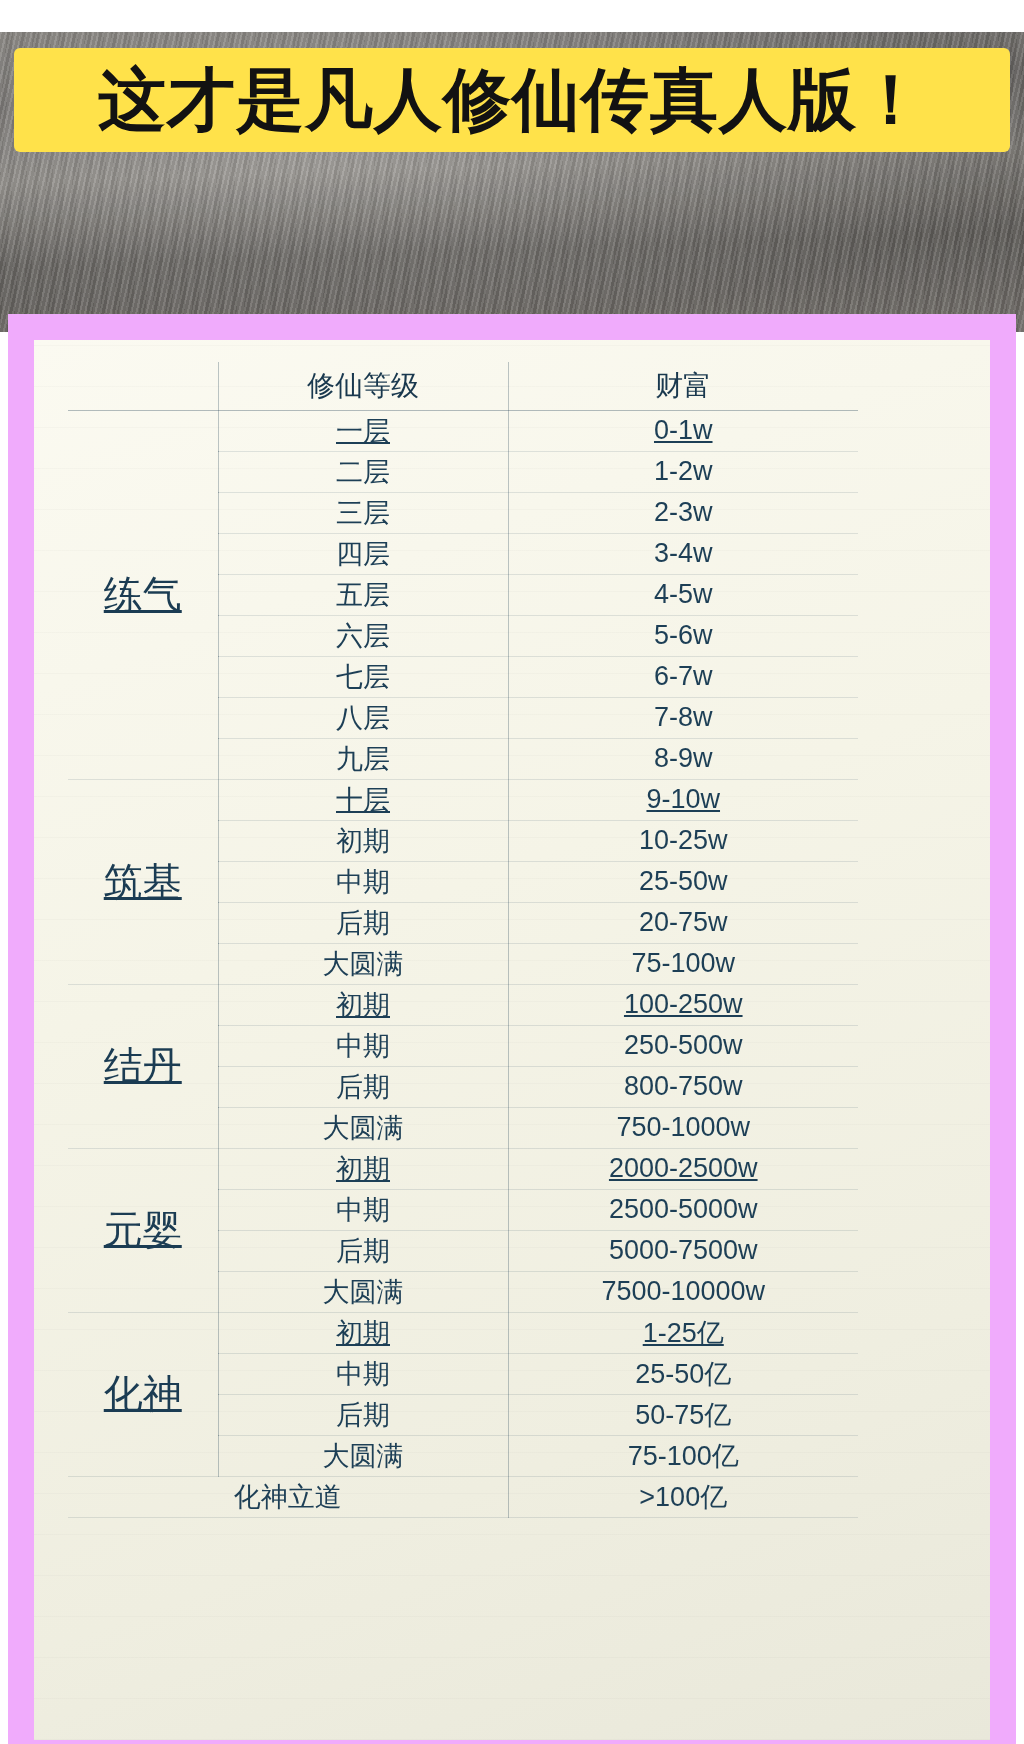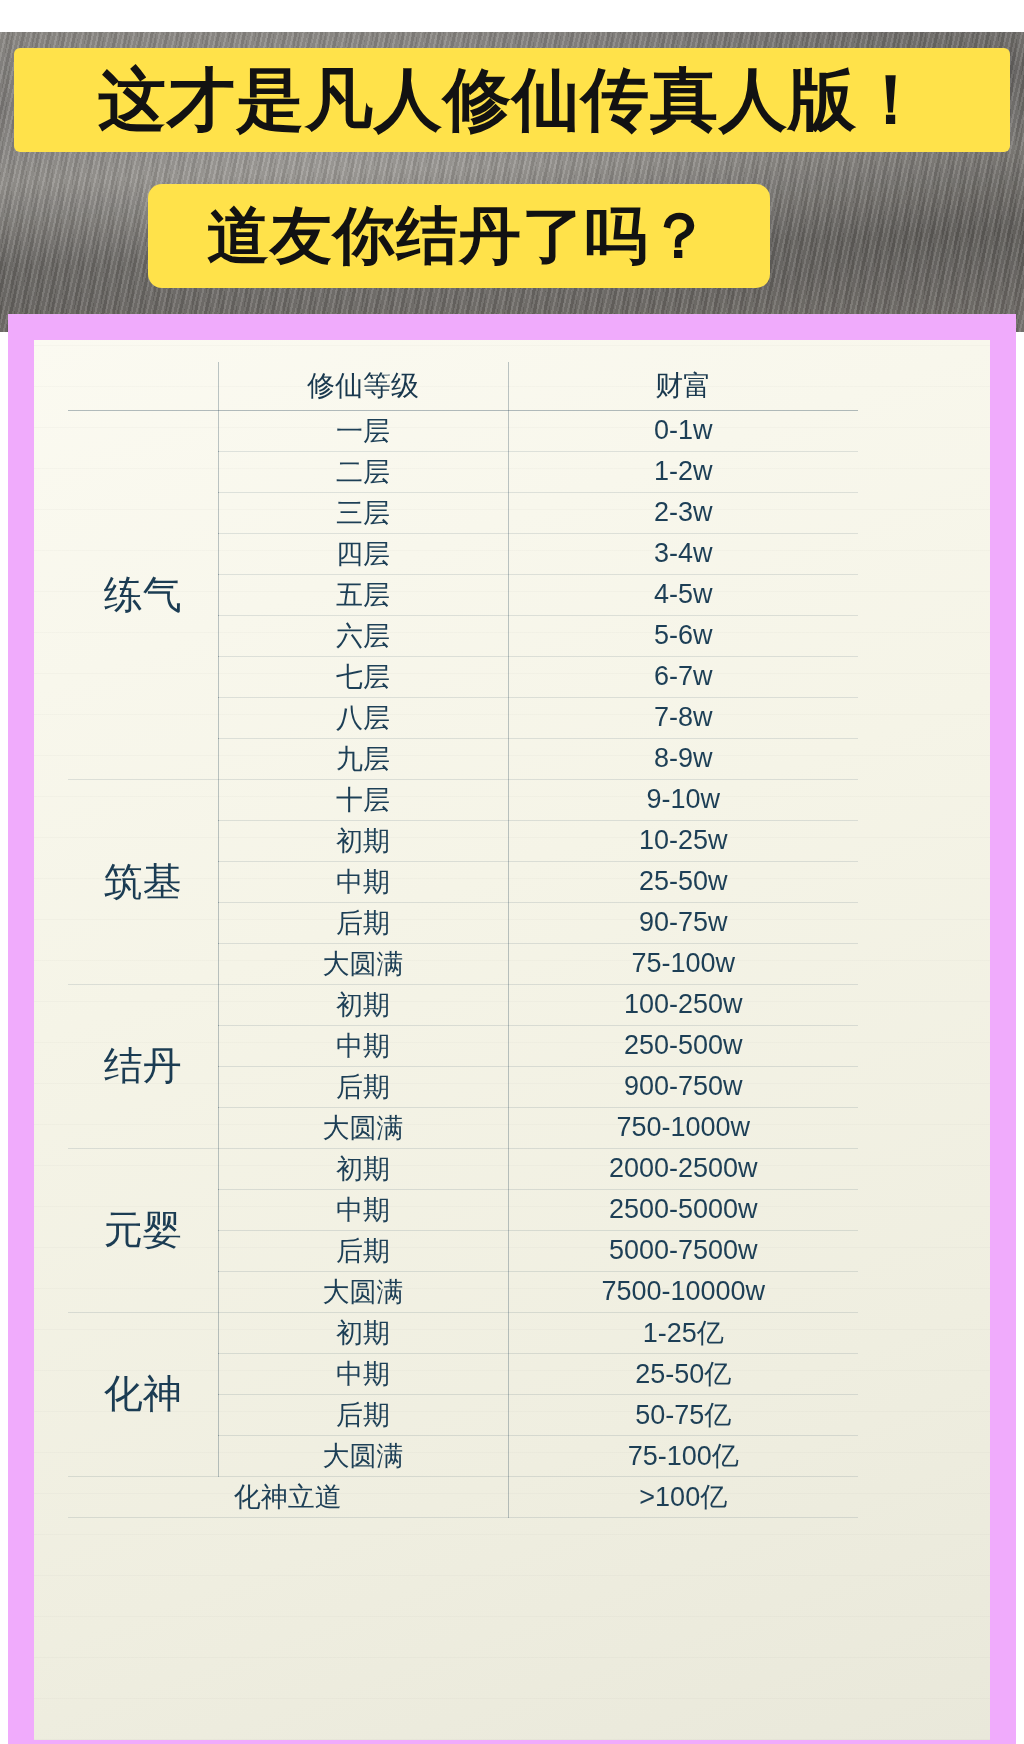--- a/index.html
+++ b/index.html
@@ -105,21 +105,21 @@
     font-size: 39px;
     color: #1b3c53;
   }
   .col-stage {
     width: 290px;
     border-right: 1px solid rgba(40,70,90,0.30);
   }
   .col-wealth {
     width: 350px;
   }
-  .sep-top td { border-top: 1px solid rgba(40,70,90,0.30); }
+  .sep-top td { border-top: 1px solid rgba(40,70,90,0.30); text-decoration: underline; }
   .last-row td { border-bottom: 1px solid rgba(40,70,90,0.35); }
   .head-left-blank {
     border-right: 1px solid rgba(40,70,90,0.30);
   }
 
   .footnote {
     position: absolute;
     left: 32px;
     bottom: 26px;
     font-size: 30px;
@@ -136,21 +136,20 @@
 </style>
 </head>
 <body>
 
 <div id="page">
 
   <div class="banner-photo"></div>
 
   <div class="title-box" id="title-line-1">这才是凡人修仙传真人版！</div>
 
-  <div class="title-box" id="title-line-2">道友你结丹了吗？</div>
 
   <div class="card-frame">
     <div class="card-inner">
 
       <table class="levels">
         <thead>
           <tr>
             <th class="col-realm head-left-blank"></th>
             <th class="col-stage">修仙等级</th>
             <th class="col-wealth">财富</th>
@@ -202,38 +201,38 @@
             <tr>
               <td class="col-stage">初期</td>
               <td class="col-wealth">10-25w</td>
             </tr>
             <tr>
               <td class="col-stage">中期</td>
               <td class="col-wealth">25-50w</td>
             </tr>
             <tr>
               <td class="col-stage">后期</td>
-              <td class="col-wealth">90-75w</td>
+              <td class="col-wealth">20-75w</td>
             </tr>
             <tr>
               <td class="col-stage">大圆满</td>
               <td class="col-wealth">75-100w</td>
             </tr>
             <tr class="sep-top">
               <td class="col-realm" rowspan="4">结丹</td>
               <td class="col-stage">初期</td>
               <td class="col-wealth">100-250w</td>
             </tr>
             <tr>
               <td class="col-stage">中期</td>
               <td class="col-wealth">250-500w</td>
             </tr>
             <tr>
               <td class="col-stage">后期</td>
-              <td class="col-wealth">900-750w</td>
+              <td class="col-wealth">800-750w</td>
             </tr>
             <tr>
               <td class="col-stage">大圆满</td>
               <td class="col-wealth">750-1000w</td>
             </tr>
             <tr class="sep-top">
               <td class="col-realm" rowspan="4">元婴</td>
               <td class="col-stage">初期</td>
               <td class="col-wealth">2000-2500w</td>
             </tr>

